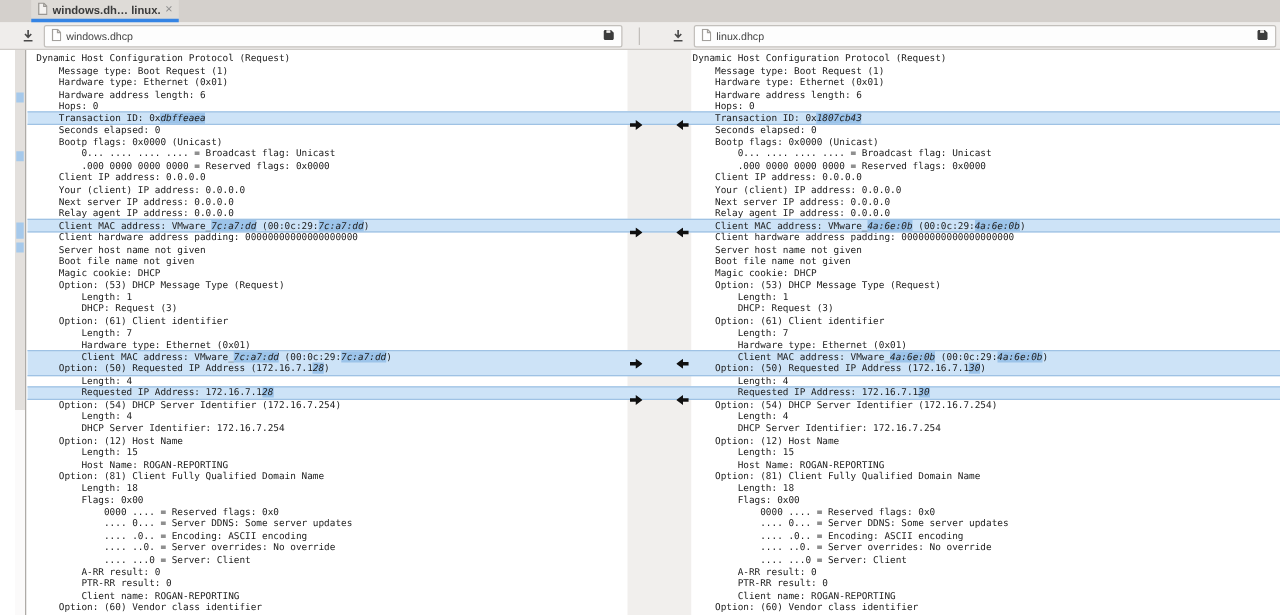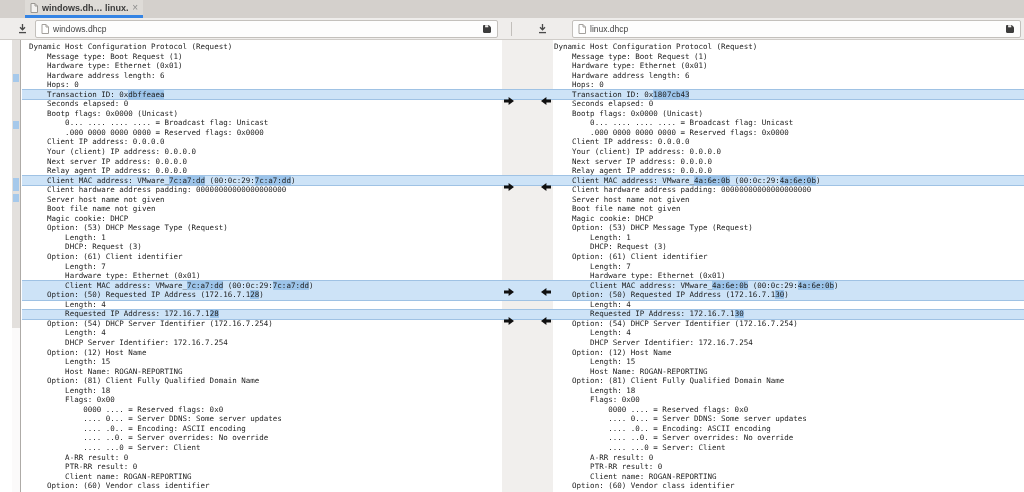--- a/index.html
+++ b/index.html
@@ -27,21 +27,21 @@
            display:flex;align-items:center;}
   .tb-half{display:flex;align-items:center;height:100%;box-sizing:border-box;}
   .tb-half.left{width:511px;}
   .tb-half.right{width:512px;}
   .tb-sep{width:1px;height:14px;background:#c2bfbb;}
   .tb-save{width:22px;margin-left:11px;display:flex;justify-content:center;align-items:center;}
   .tb-half.right .tb-save{margin-left:19px;}
   .chip{flex:1;height:16px;background:#fdfdfd;border:1px solid #c3c0bc;border-radius:2px;
         display:flex;align-items:center;padding:0 5px;gap:4px;}
   .tb-half.left .chip{margin:0 13px 0 2px;}
-  .tb-half.right .chip{margin:0 3px 0 19px;}
+  .tb-half.right .chip{margin:0 3px 0 2px;}
   .chip-label{font-size:8.5px;color:#444;white-space:nowrap;}
   .chip-spacer{flex:1;}
 
   
   .content{position:absolute;left:12px;top:40px;width:1024px;height:452px;background:#fff;}
 
   .mapstrip{position:absolute;left:0;top:0;width:9px;height:452px;background:#fbfafa;
             border-right:1px solid #aeaba7;box-sizing:border-box;}
   .map-thumb{position:absolute;left:0;top:0;width:8px;height:288px;background:#e3e0dd;}
   .map-mark{position:absolute;left:1px;width:6px;background:#a6c9eb;}
@@ -51,21 +51,21 @@
   .band{position:absolute;left:10px;width:1006px;background:var(--band);
         border-top:1px solid var(--band-border);border-bottom:1px solid var(--band-border);
         box-sizing:border-box;z-index:1;}
 
   .pane{position:absolute;top:0;height:452px;overflow:hidden;z-index:2;
         font-family:"DejaVu Sans Mono",monospace;font-size:7.5px;line-height:9.56px;
         color:#1b1b1b;white-space:pre;box-sizing:border-box;}
   .pane.left{left:11px;width:479px;padding:2px 0 0 6px;}
   .pane.right{left:541px;width:474px;padding:2px 0 0 1px;}
   .line{height:9.56px;}
-  .w{background:var(--word);}
+  .w{background:var(--word);font-style:italic;}
 
   .chunk-arrow{position:absolute;width:10px;height:8px;z-index:3;cursor:pointer;}
 
   .scrollbar{position:absolute;right:0;top:0;width:8px;height:452px;background:#d8d6d3;z-index:4;}
   .sb-thumb{position:absolute;left:1px;top:2px;width:6px;height:303px;background:#8d8d8d;border-radius:3px;}
 </style>
 </head>
 <body>
 
 <div class="app">

